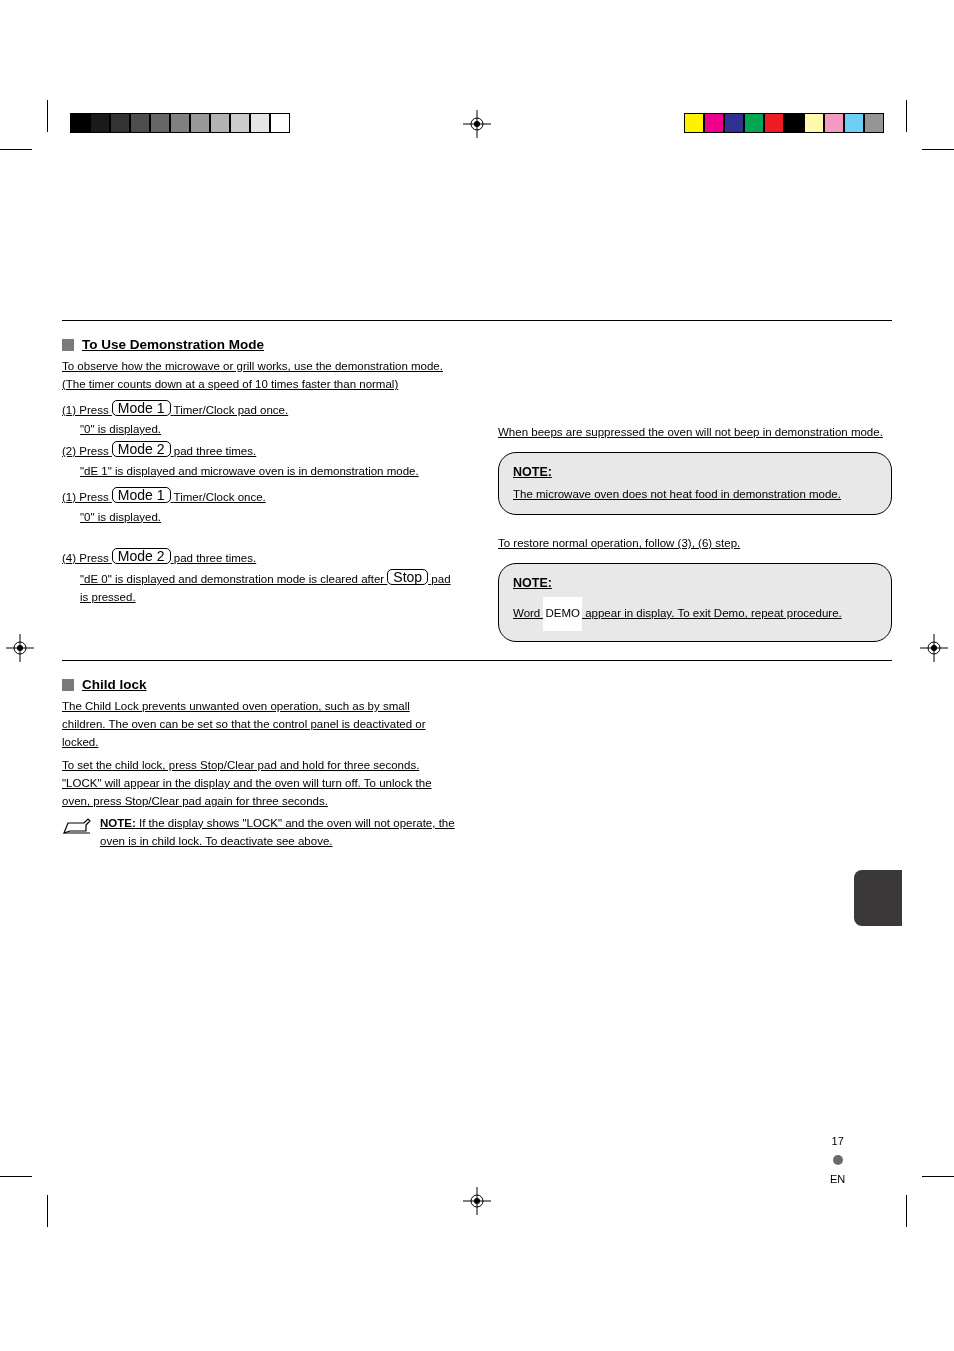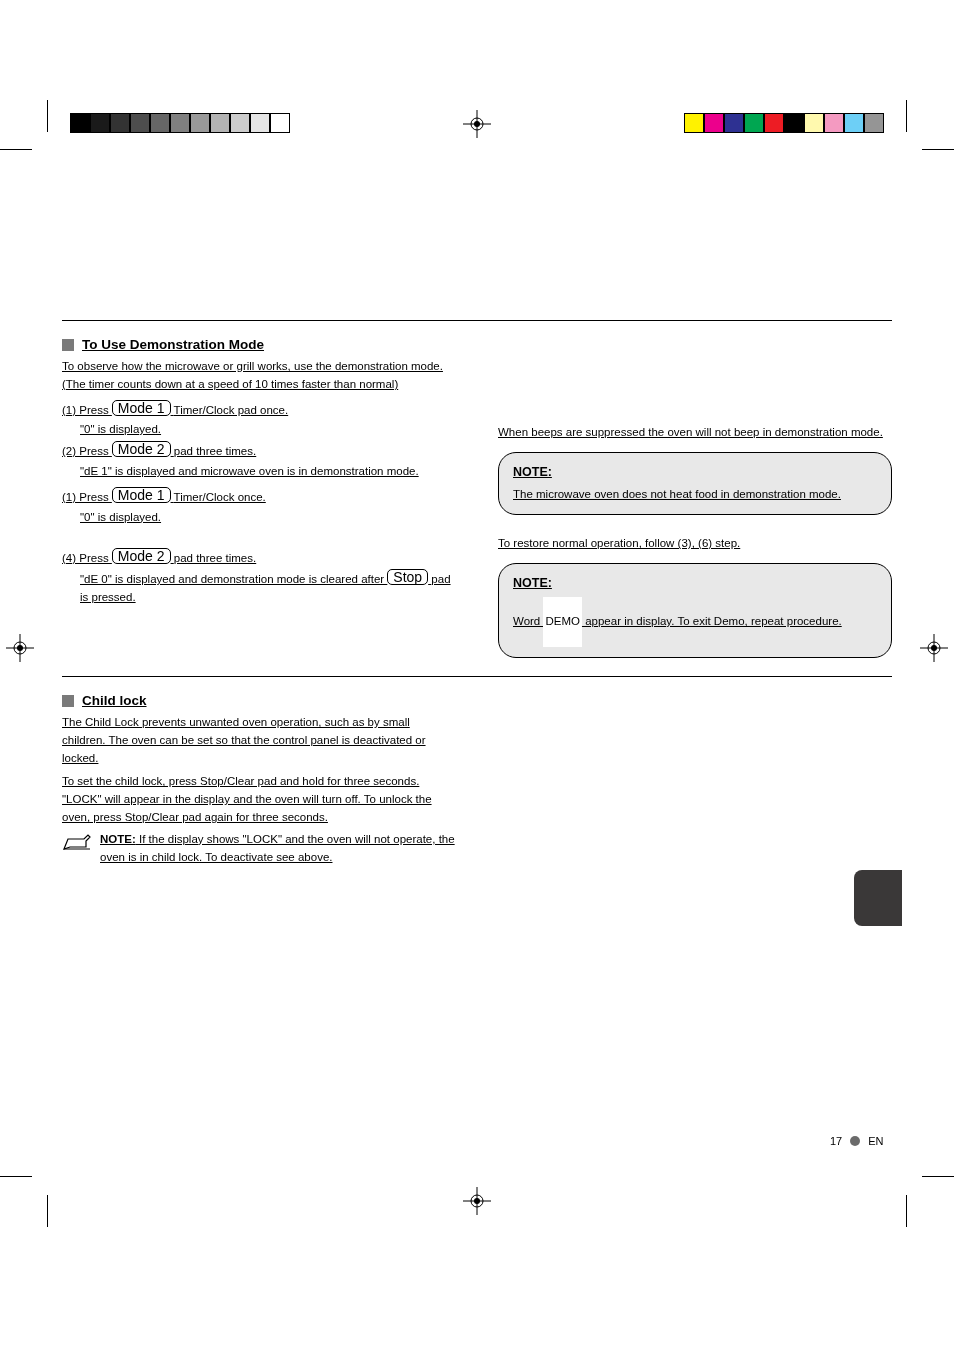--- a/index.html
+++ b/index.html
@@ -39,28 +39,28 @@
 
   .columns { display: flex; gap: 42px; }
   .col { width: 50%; font-size: 11.5px; line-height: 1.55; }
   .col p { margin-bottom: 2px; }
   .ind { padding-left: 18px; }
 
   .keycap { display: inline-block; border: 1px solid #000; border-radius: 5px; padding: 0 5px; font-size: 14px; line-height: 14px; vertical-align: 1px; }
 
   .notebox { background: #e8e8e8; border: 1px solid #000; border-radius: 18px; padding: 10px 14px; margin-top: 10px; font-size: 11.5px; }
   .notebox .nbtitle { font-weight: bold; margin-bottom: 4px; font-size: 12.5px; }
-  .notebox .white { background: #fff; display: inline-block; padding: 16px 2px; }
+  .notebox .white { background: #fff; display: inline-block; padding: 8px 2px; }
 
   .note-line { display: flex; align-items: flex-start; gap: 8px; font-size: 11.5px; margin-top: 4px; }
   .note-line .pencil { flex: 0 0 auto; padding-top: 2px; }
 
   .side-tab { position: absolute; right: -10px; top: 690px; width: 48px; height: 56px; background: #3a3838; border-radius: 8px 0 0 8px; }
 
-  .pagenum { position: absolute; left: 768px; top: 955px; display: flex; align-items: center; gap: 8px; font-size: 11px; }
+  .pagenum { position: absolute; left: 768px; top: 955px; display: flex; align-items: center; gap: 8px; font-size: 11px; flex-direction: column; }
   .pagenum .dot { width: 10px; height: 10px; background: #6b6b6b; border-radius: 50%; }
 </style>
 </head>
 <body>
 
 <div class="crop crop-h crop-tl-h"></div>
 <div class="crop crop-v crop-tl-v"></div>
 <div class="crop crop-h crop-tr-h"></div>
 <div class="crop crop-v crop-tr-v"></div>
 <div class="crop crop-h crop-bl-h"></div>

